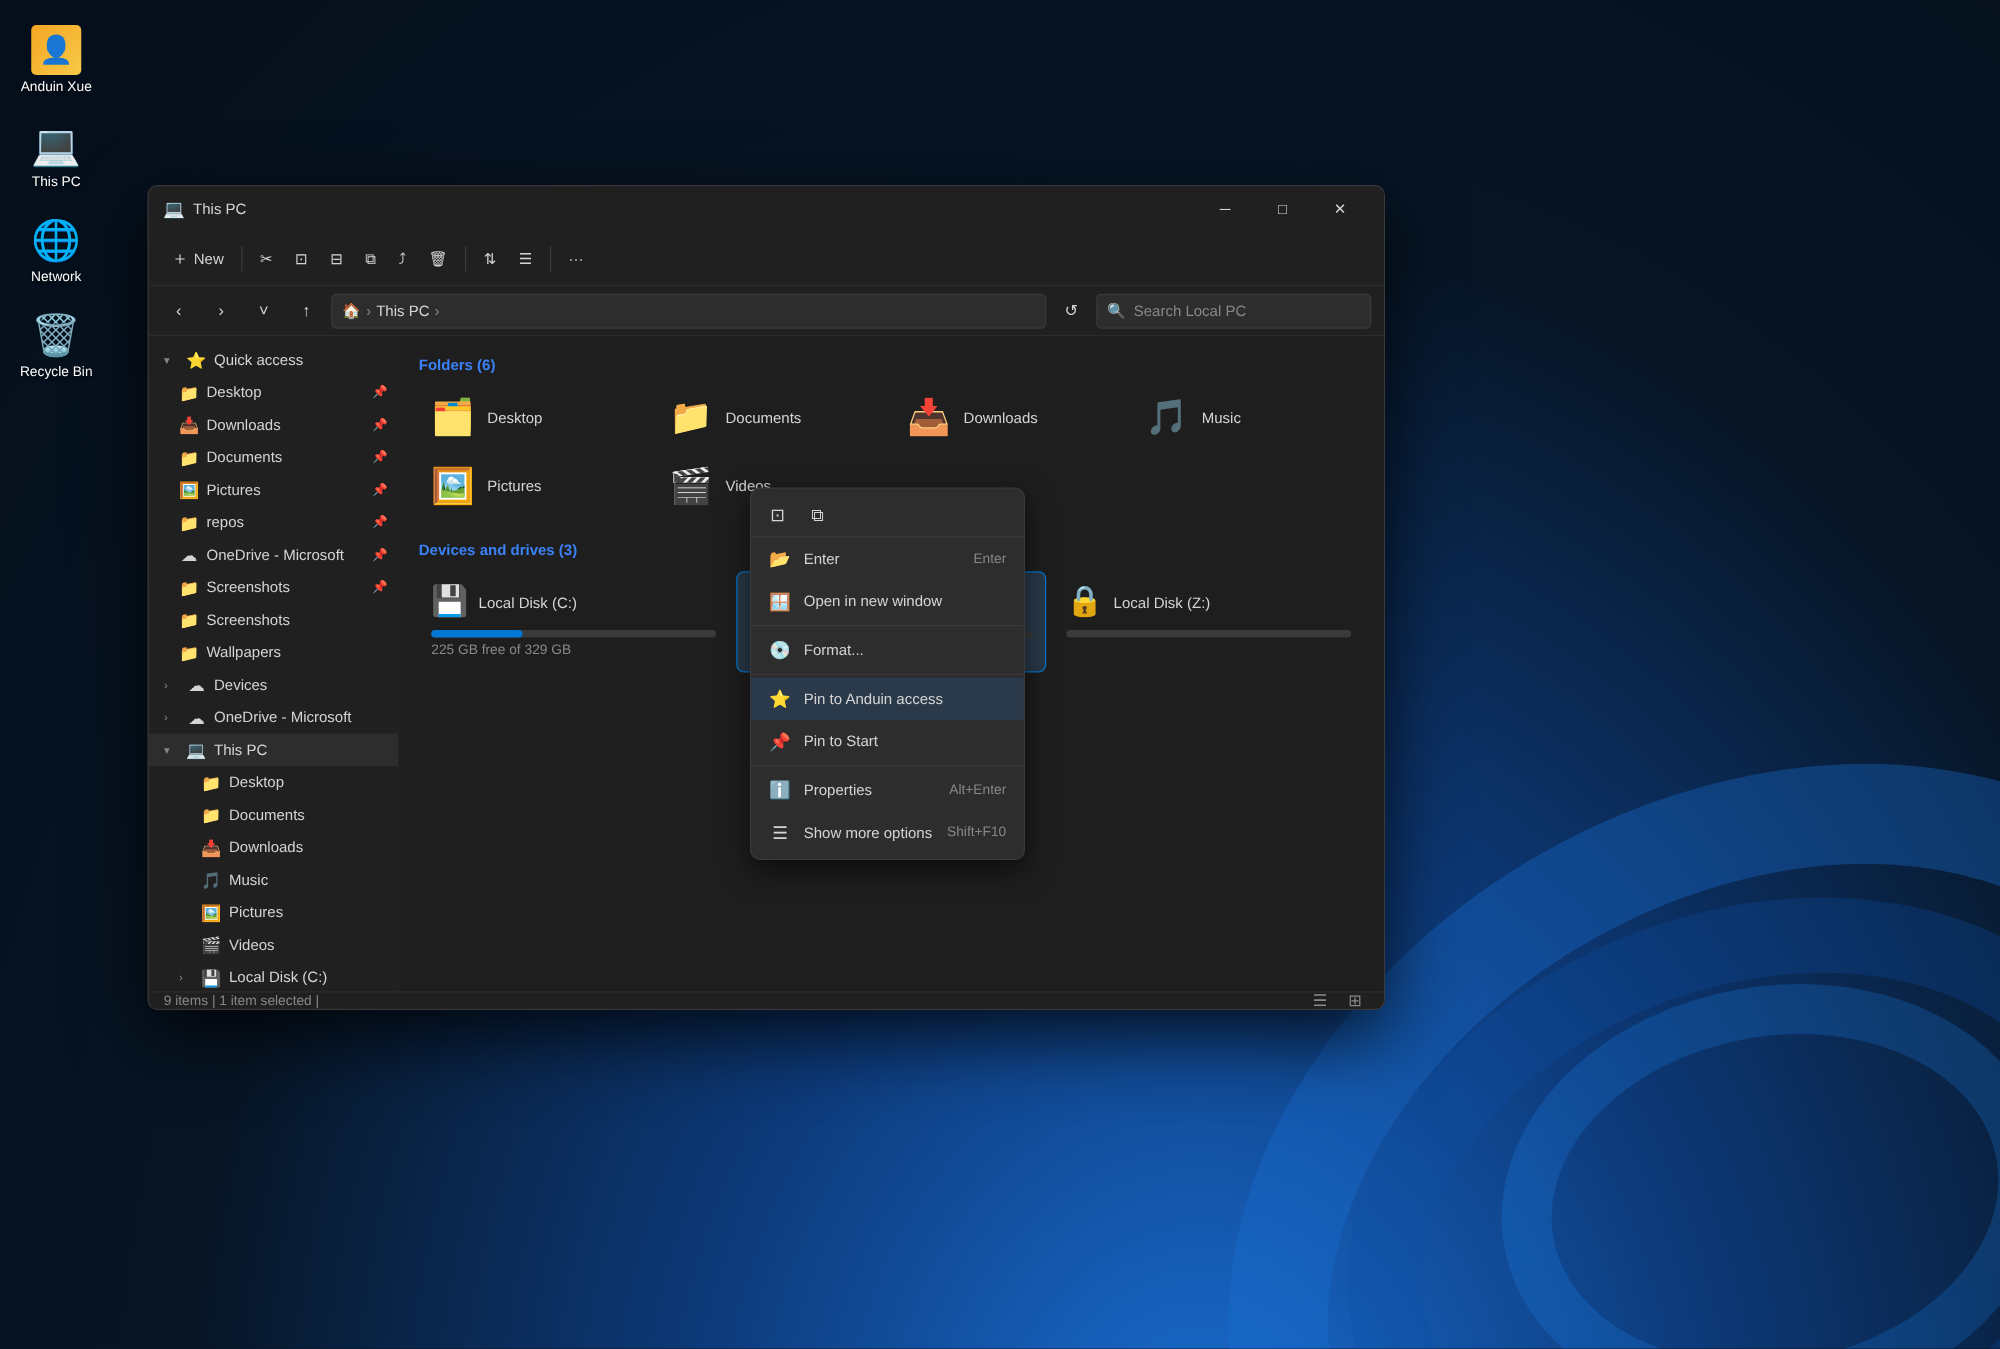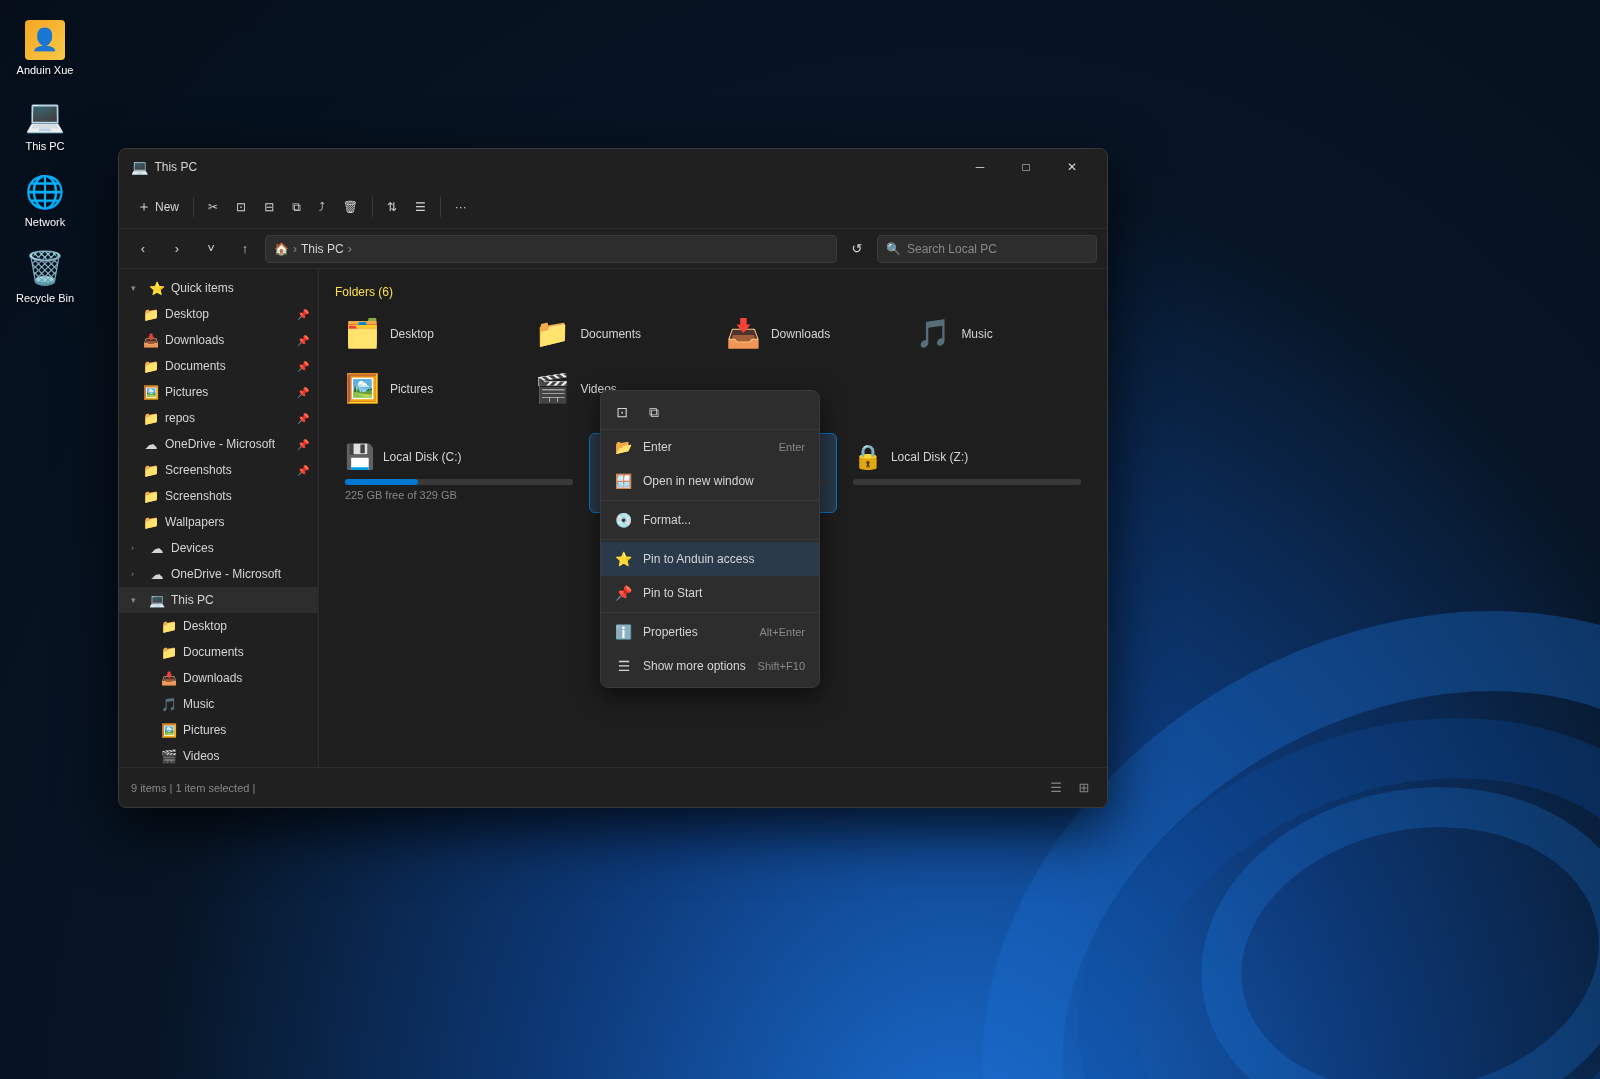--- a/index.html
+++ b/index.html
@@ -268,24 +268,24 @@
       flex: 1;
       overflow-y: auto;
       padding: 16px;
       background: #1e1e1e;
     }
 
     .content-pane::-webkit-scrollbar { width: 6px; }
     .content-pane::-webkit-scrollbar-thumb { background: #444; border-radius: 3px; }
 
     .section-title {
-      color: #fde047;
+      color: #3b82f6;
       font-size: 12px;
       margin-bottom: 10px;
-      font-weight: 400;
+      font-weight: 700;
     }
 
     .folders-grid {
       display: grid;
       grid-template-columns: repeat(4, 1fr);
       gap: 6px;
       margin-bottom: 20px;
     }
 
     .folder-item {
@@ -343,21 +343,21 @@
     .drive-info { color: #888; font-size: 11px; }
 
     
     .status-bar {
       display: flex;
       align-items: center;
       justify-content: space-between;
       padding: 4px 12px;
       background: #202020;
       border-top: 1px solid #2d2d2d;
-      height: 40px;
+      height: 14px;
       flex-shrink: 0;
     }
 
     .status-text { color: #888; font-size: 11px; }
 
     .status-right { display: flex; gap: 6px; }
 
     .view-btn {
       width: 22px;
       height: 22px;
@@ -560,21 +560,21 @@
     </div>
   </div>
 
   <div class="main-content">
 
     <div class="sidebar">
 
       <div class="sidebar-item">
         <span class="chevron">▾</span>
         <span class="item-icon">⭐</span>
-        <span>Quick items</span>
+        <span>Quick access</span>
       </div>
       <div class="sidebar-item sidebar-section-indent">
         <span class="item-icon icon-blue">📁</span>
         <span>Desktop</span>
         <span class="pin-icon">📌</span>
       </div>
       <div class="sidebar-item sidebar-section-indent">
         <span class="item-icon">📥</span>
         <span>Downloads</span>
         <span class="pin-icon">📌</span>
@@ -698,20 +698,21 @@
           <span class="folder-icon icon-blue">🖼️</span>
           <span class="folder-label">Pictures</span>
         </div>
 
         <div class="folder-item">
           <span class="folder-icon icon-purple">🎬</span>
           <span class="folder-label">Videos</span>
         </div>
       </div>
 
+      <div class="section-title">Devices and drives (3)</div>
 
       <div class="drives-grid">
 
         <div class="drive-item">
           <div class="drive-header">
             <span class="drive-icon">💾</span>
             <span class="drive-label">Local Disk (C:)</span>
           </div>
           <div class="drive-bar-bg">
             <div class="drive-bar-fill normal" style="width:32%"></div>

